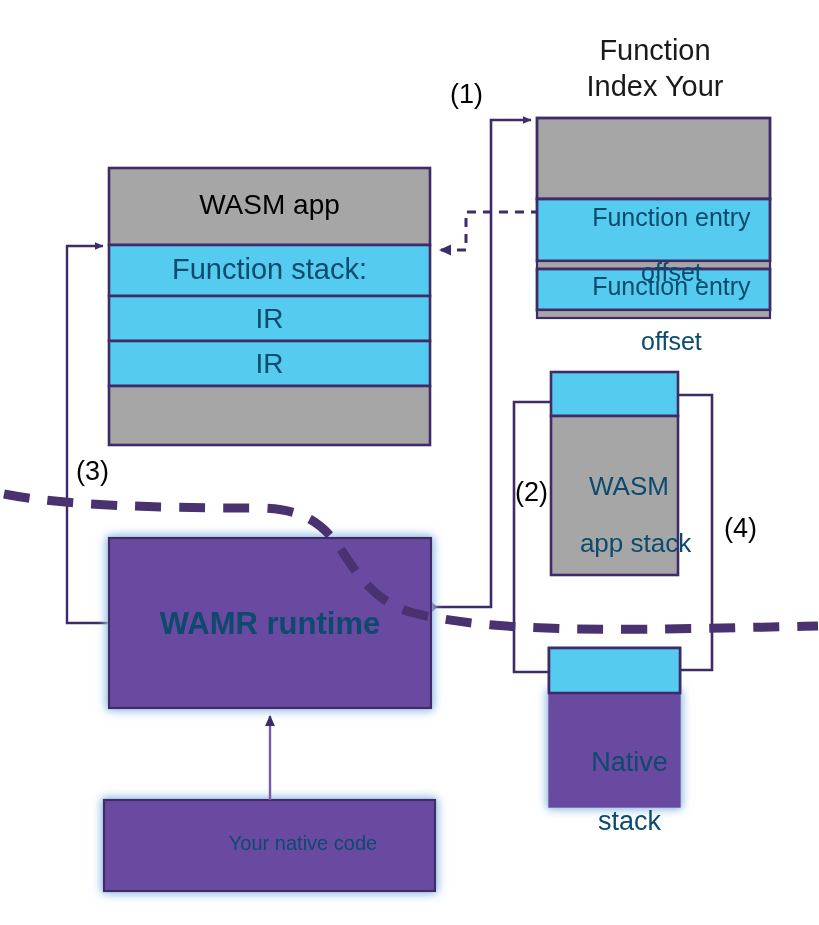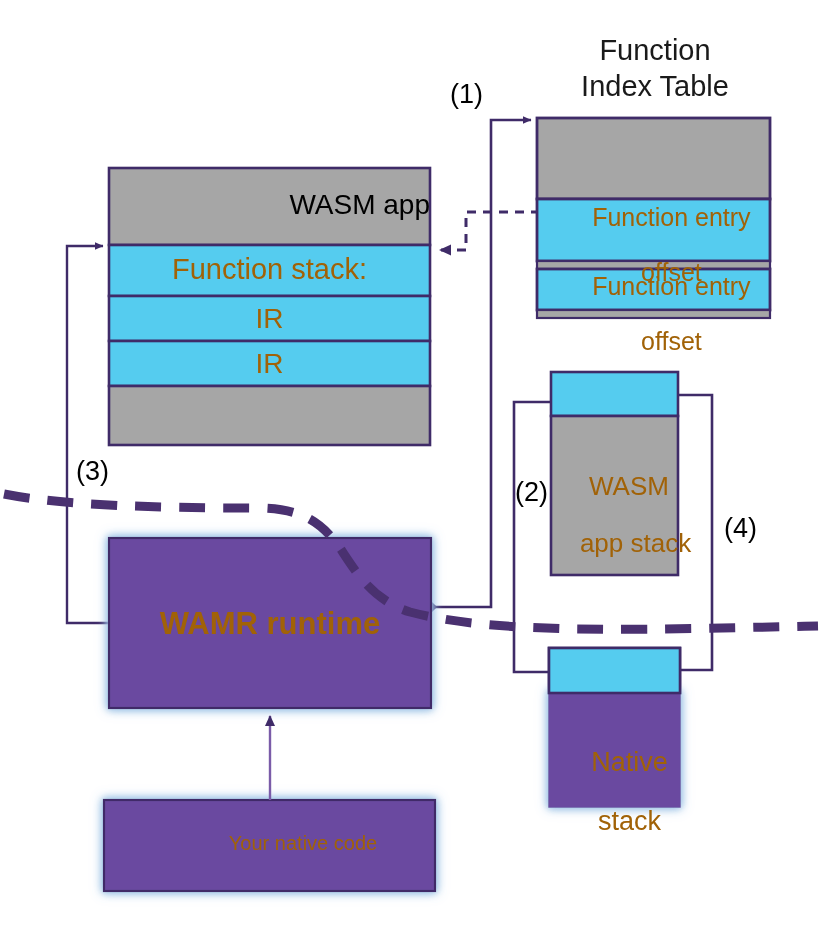--- a/index.html
+++ b/index.html
@@ -25,32 +25,32 @@
   }
   .lbl {
     position: absolute;
     color: #000000;
     font-family: "Liberation Sans", sans-serif;
     white-space: pre;
     line-height: 1.12;
   }
   .white-lbl {
     position: absolute;
-    color: #a16207;
+    color: #0c4a6e;
     font-family: "Liberation Sans", sans-serif;
     white-space: pre;
     text-align: center;
     line-height: 1.1;
   }
   .blk-lbl {
     position: absolute;
     color: #000000;
     font-family: "Liberation Sans", sans-serif;
     white-space: pre;
-    text-align: right;
+    text-align: center;
     line-height: 1.1;
   }
   .step {
     font-size: 27px;
     color: #000000;
   }
   .title {
     font-size: 29px;
     color: #1a1a1a;
     text-align: center;
@@ -143,21 +143,21 @@
     </g>
 
     <g>
       <path d="M4,494 C60,505 150,508 260,508 C300,509 320,520 340,548
                C356,572 372,600 410,612 C500,636 660,629 818,626" fill="none" stroke="#4A3170" stroke-width="9" stroke-dasharray="26 18" stroke-linecap="butt"></path>
     </g>
   </svg>
 
   <div class="title" style="position:absolute; left:540px; top:32px; width:230px;">
     <span>Function</span><br>
-    <span>Index Table</span>
+    <span>Index Your</span>
   </div>
 
   <div class="lbl step" style="left:450px; top:79px;">(1)</div>
   <div class="lbl step" style="left:515px; top:477px;">(2)</div>
   <div class="lbl step" style="left:76px; top:456px;">(3)</div>
   <div class="lbl step" style="left:724px; top:513px;">(4)</div>
 
   <div class="blk-lbl" style="left:109px; top:190px; width:321px; font-size:28px;">WASM app</div>
   <div class="white-lbl" style="left:109px; top:254px; width:321px; font-size:29px;">Function stack:</div>
   <div class="white-lbl" style="left:109px; top:304px; width:321px; font-size:28px;">IR</div>

